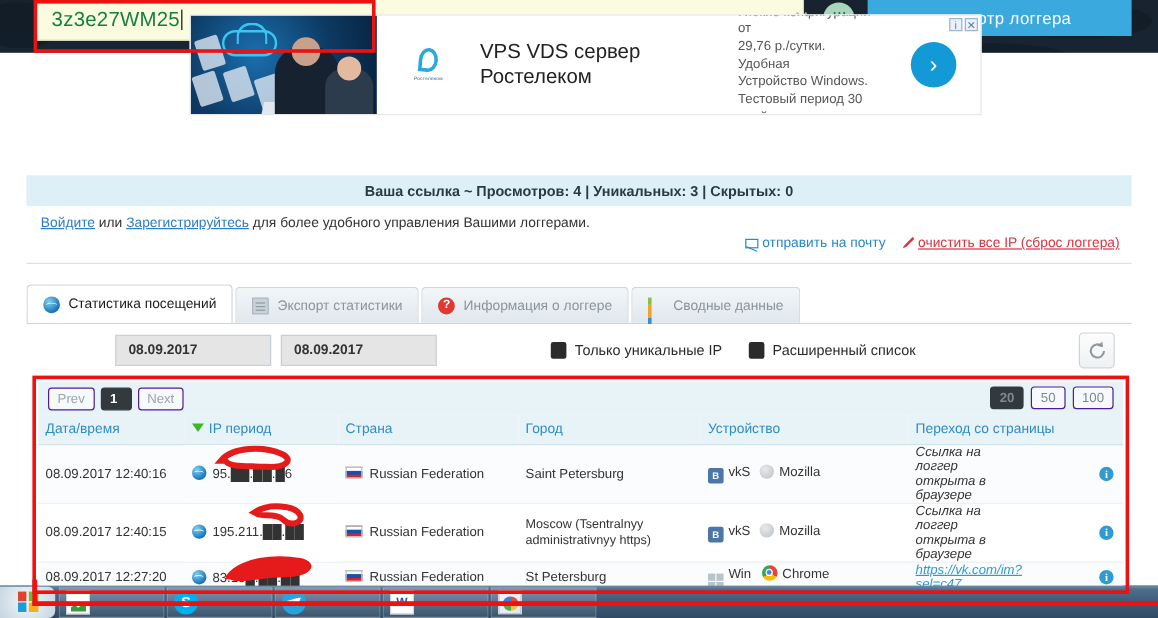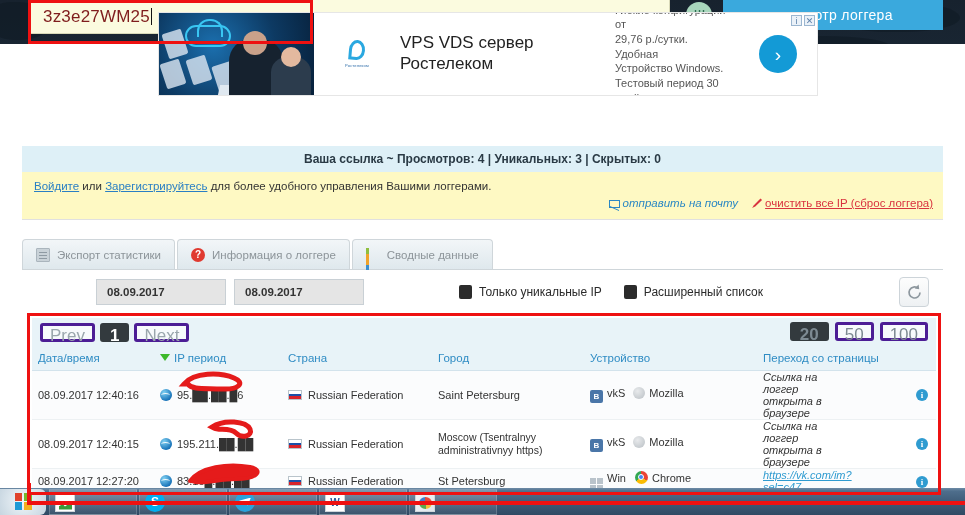--- a/index.html
+++ b/index.html
@@ -37,21 +37,21 @@
   #urlbar {
     position:absolute; left:30px; top:0px; width:640px; height:34px;
     background:#fbfbdf;
     display:flex; align-items:center;
     padding-left:12px;
     border:1px solid #d9d9b8;
     border-top:none;
   }
   #urlbar .txt {
     font-family:"Liberation Sans", sans-serif;
-    font-size:17px; color:#7f1d1d; letter-spacing:.2px;
+    font-size:17px; color:#15803d; letter-spacing:.2px;
   }
   #caret {
     display:inline-block; width:1px; height:17px; background:#111; margin-left:1px;
     vertical-align:-3px;
   }
   #urlclose {
     position:absolute; left:655px; top:3px; width:26px; height:26px;
     color:#b9b9a0; font-size:21px; line-height:26px; text-align:center;
     font-family:"Liberation Sans", sans-serif;
   }
@@ -147,31 +147,31 @@
   }
 
   
   #summary {
     position:absolute; left:22px; top:146px; width:921px; height:26px;
     background:#def0f7; color:#2a3a45; font-size:12px; font-weight:bold;
     display:flex; align-items:center; justify-content:center;
   }
   #loginline {
     position:absolute; left:22px; top:172px; width:921px; height:48px;
-    background:#fef9c3; border-bottom:1px solid #e0e0e0;
+    background:#ffffff; border-bottom:1px solid #e0e0e0;
   }
   #loginline .l1 {
     position:absolute; left:12px; top:8px; font-size:11.5px; color:#333;
   }
   #loginline a { color:#2a7fc4; }
   #actions {
     position:absolute; right:10px; top:25px; display:flex; align-items:center; gap:14px;
     font-size:11.5px;
   }
-  #actions .mail { color:#2b88c4;font-style:italic; }
+  #actions .mail { color:#2b88c4; }
   #actions .mail .env {
     display:inline-block; width:11px; height:8px; border:1px solid #2b88c4;
     margin-right:3px; vertical-align:-1px; position:relative;
   }
   #actions .mail .env:after{
     content:""; position:absolute; left:0; top:0; width:9px; height:5px;
     border-bottom:1px solid #2b88c4; transform:skewY(24deg); transform-origin:left top;
   }
   #actions .clear { color:#d9333f; text-decoration:underline; }
   #actions .clear .pen {
@@ -239,22 +239,22 @@
   #results {
     position:absolute; left:32px; top:318px; width:904px; height:170px;
     background:#ffffff;
   }
   #pager {
     height:28px; background:#e8f3f8; display:flex; align-items:center;
     padding:0 8px; position:relative;
   }
   .pgbtn {
     min-width:26px; height:19px; padding:0 7px; margin-right:5px;
-    font-size:17px; line-height:19px; text-align:left;
-    border:3px solid #4c1d95; background:#f7fafc; color:#9aa6ad; border-radius:3px;
+    font-size:11px; line-height:19px; text-align:left;
+    border:1px solid #4c1d95; background:#f7fafc; color:#9aa6ad; border-radius:3px;
   }
   .pgbtn.cur { background:#333a3e; color:#fff; border-color:#333a3e; font-weight:bold; }
   .pgright { position:absolute; right:8px; top:4px; display:flex; }
   .pgright .pgbtn { margin-right:0; margin-left:6px; color:#7d8a92; }
 
   table { width:100%; border-collapse:collapse; table-layout:fixed; }
   thead th {
     background:#e8f3f8; color:#2f8cc4; font-size:11.5px; font-weight:normal;
     text-align:left; height:24px; padding:0 6px; vertical-align:middle;
     border-bottom:1px solid #d3e3ec;
@@ -446,20 +446,24 @@
   <div class="l1">
     <a href="#">Войдите</a><span> или </span><a href="#">Зарегистрируйтесь</a><span> для более удобного управления Вашими логгерами.</span>
   </div>
   <div id="actions">
     <span class="mail"><span class="env"></span><span>отправить на почту</span></span>
     <span class="clear"><span class="pen"></span><span>очистить все IP (сброс логгера)</span></span>
   </div>
 </div>
 
 <div id="tabs">
+  <div class="tab active">
+    <span class="ic ic-globe"></span>
+    <span>Статистика посещений</span>
+  </div>
   <div class="tab">
     <span class="ic ic-doc"></span>
     <span>Экспорт статистики</span>
   </div>
   <div class="tab">
     <span class="ic ic-q">?</span>
     <span>Информация о логгере</span>
   </div>
   <div class="tab">
     <span class="ic ic-chart">

